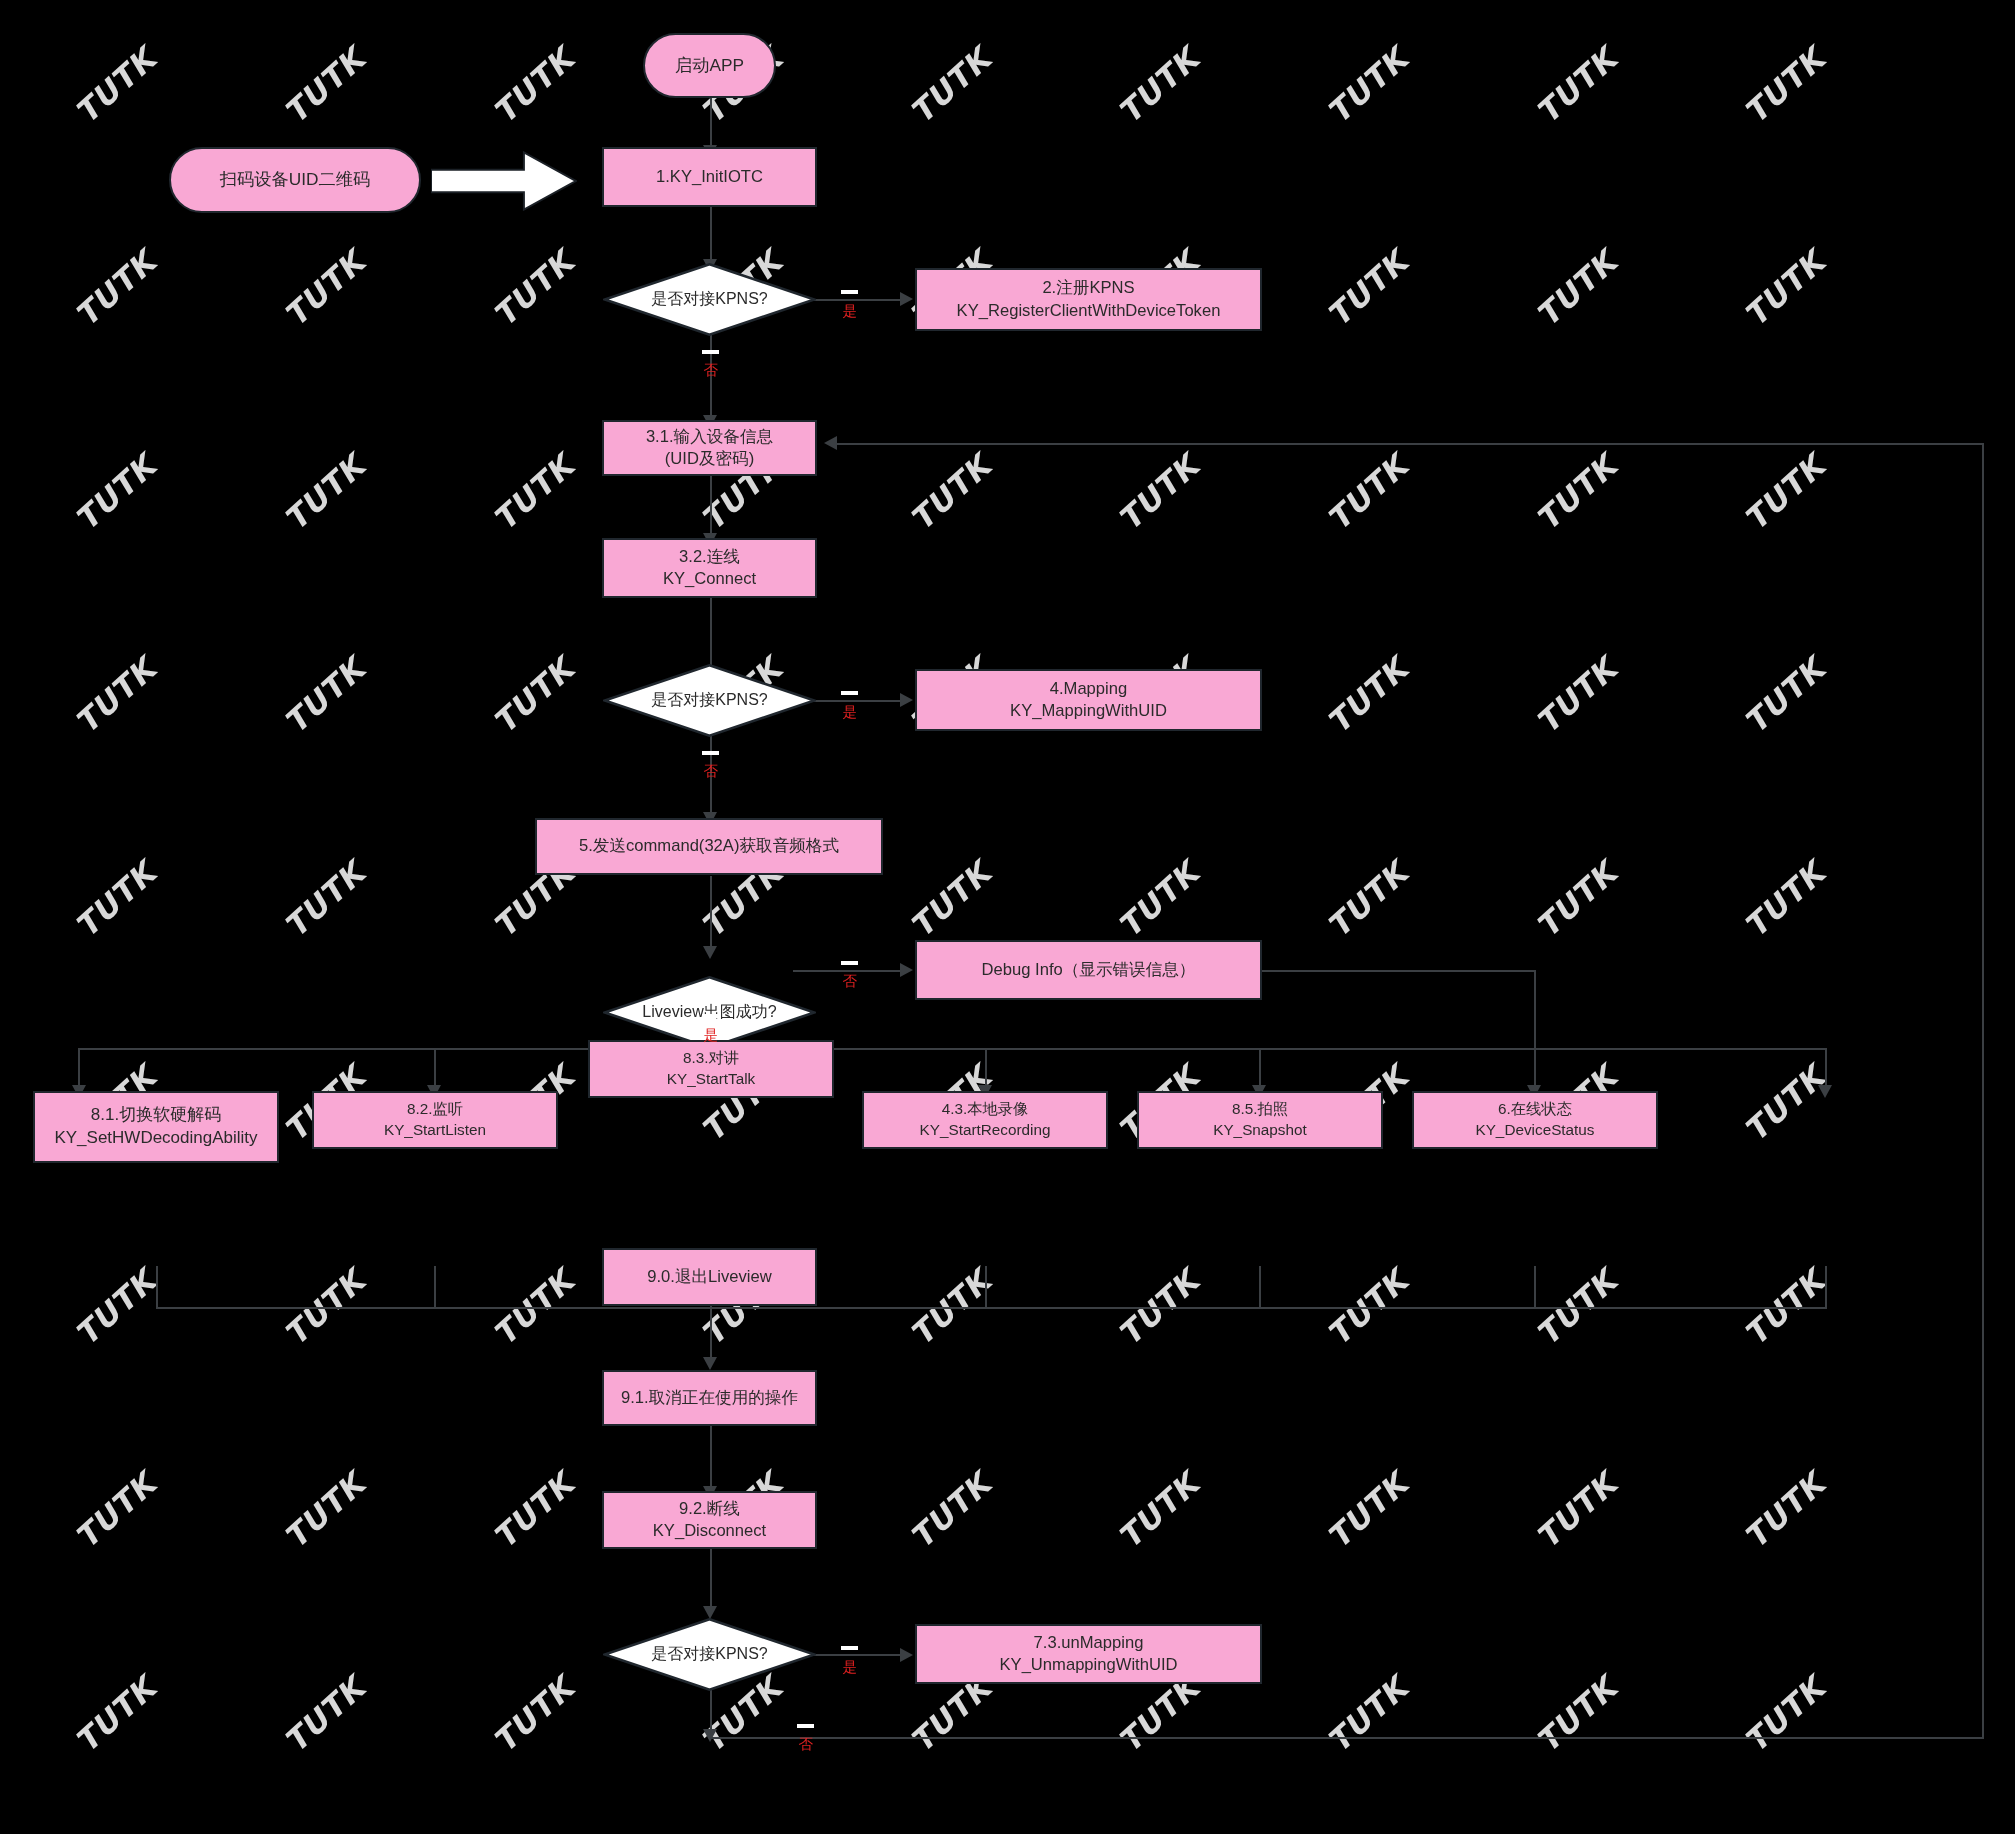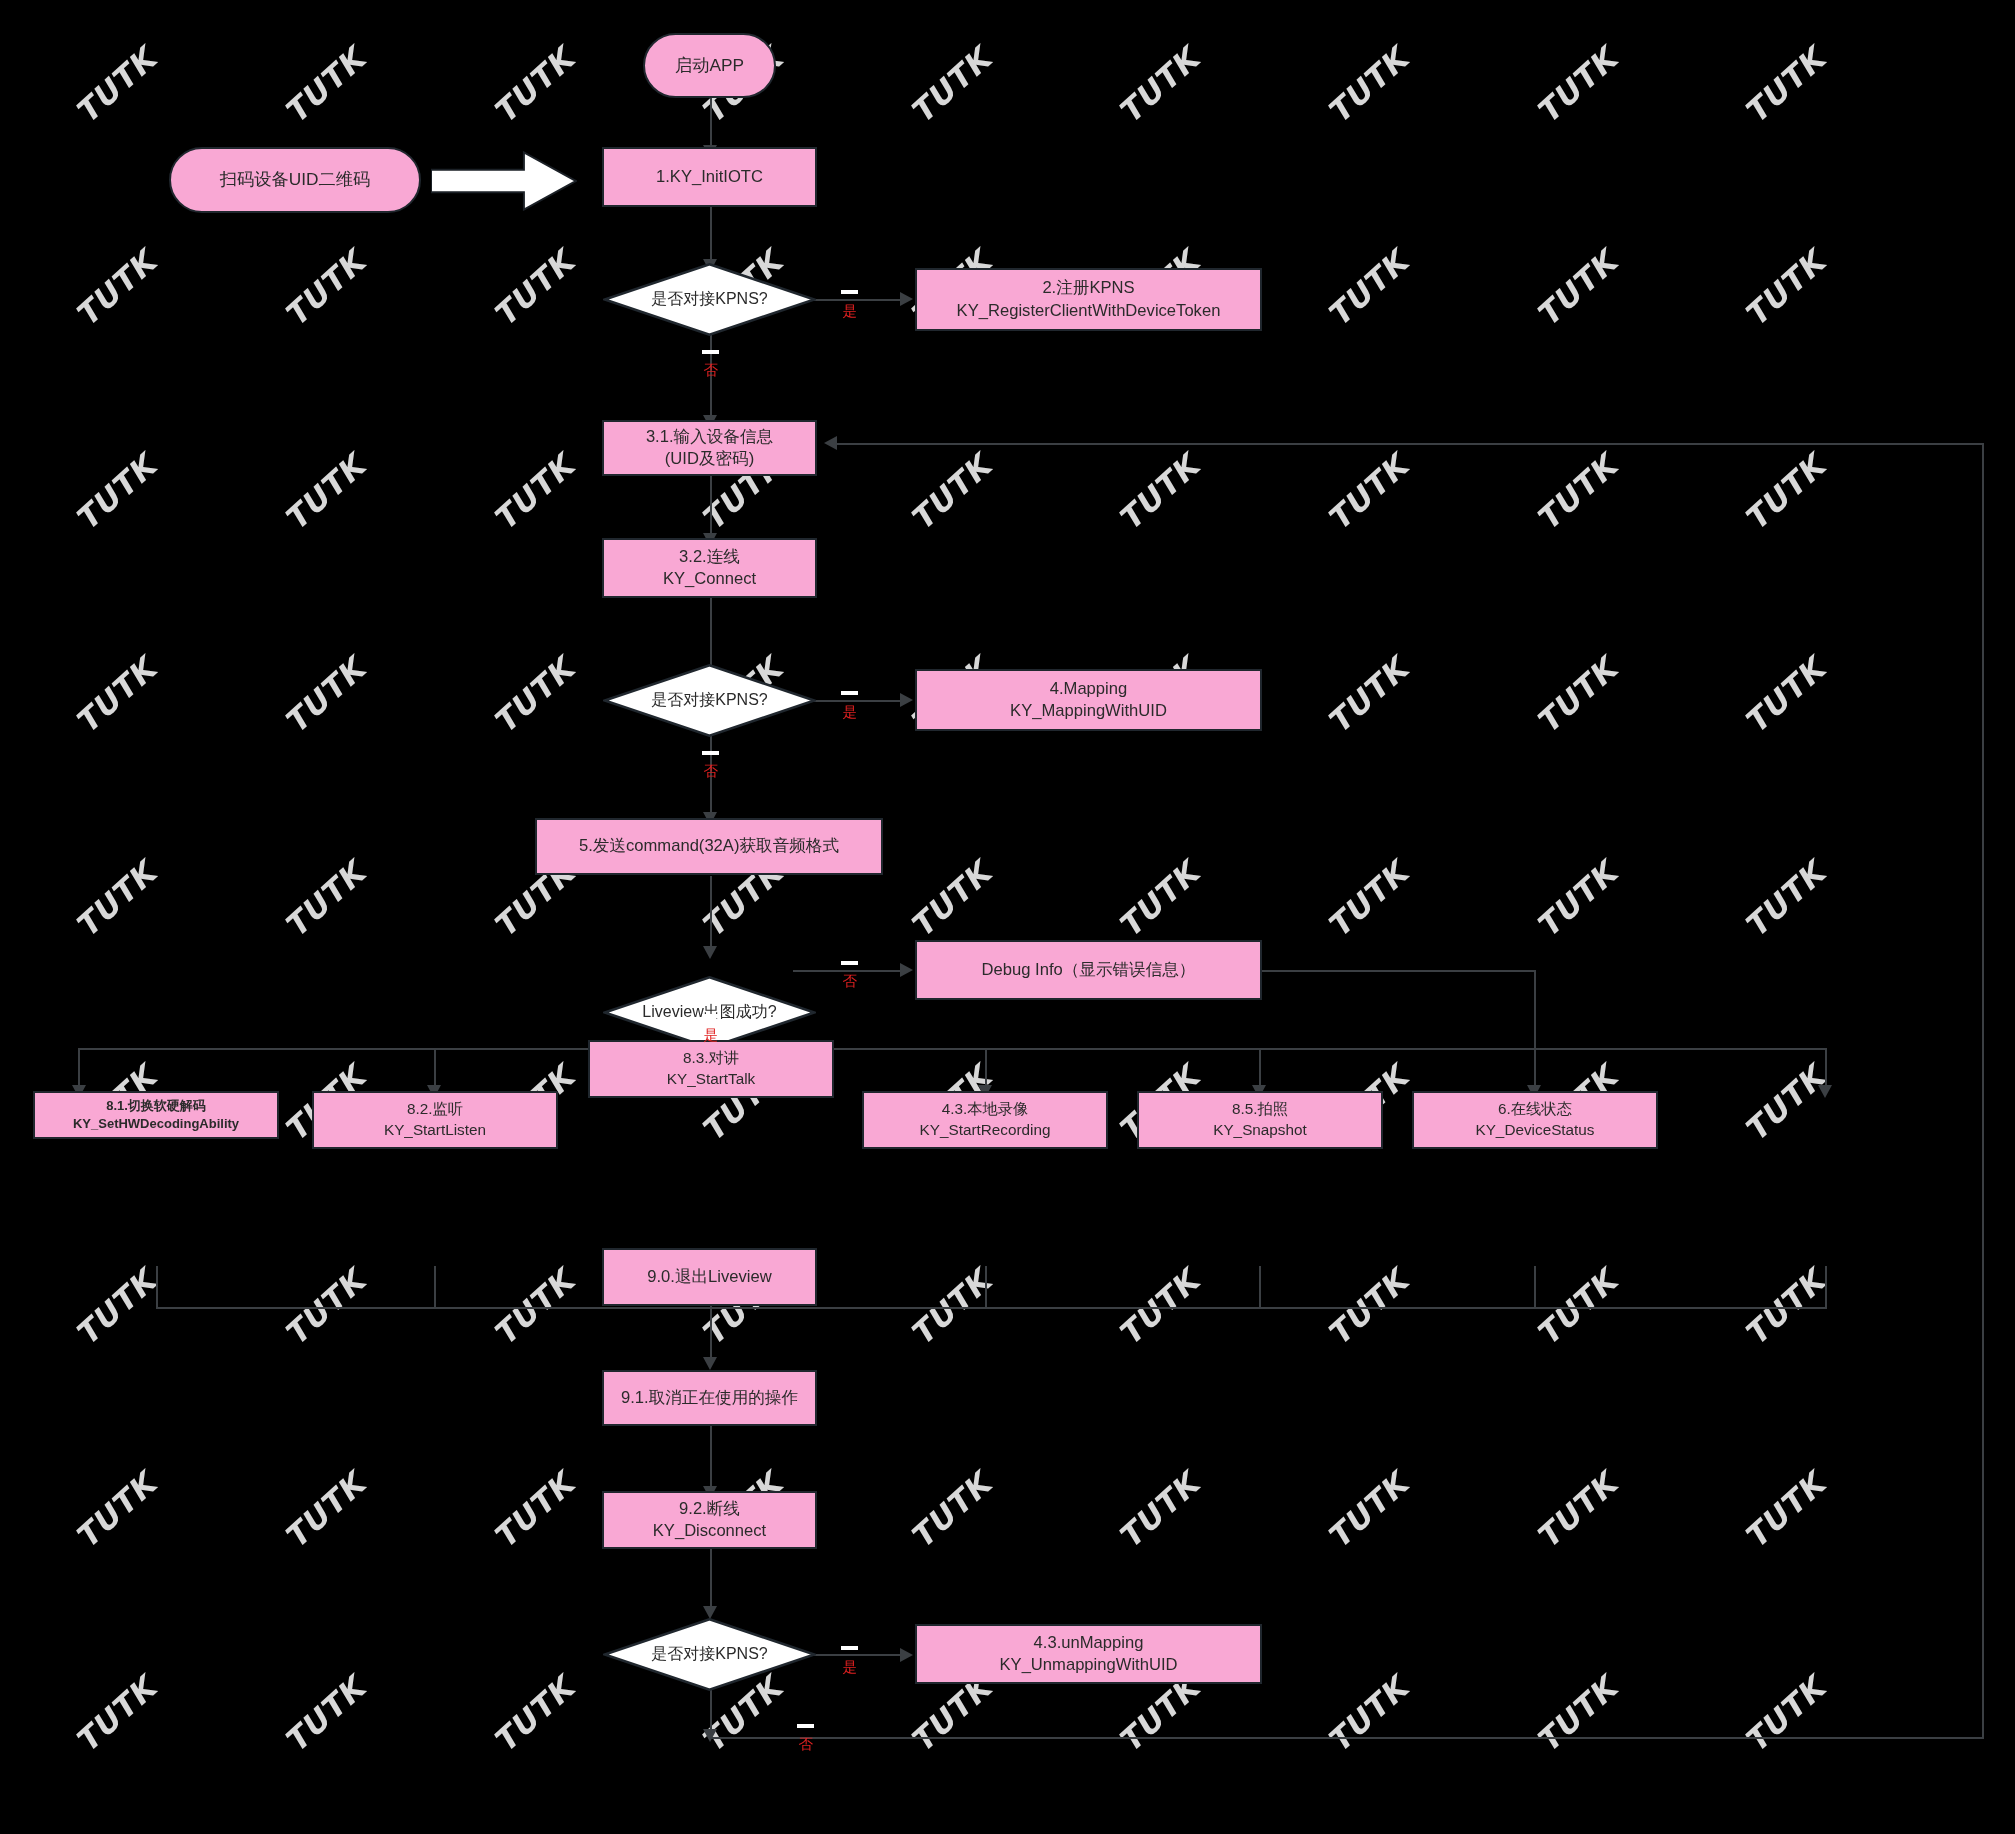--- a/index.html
+++ b/index.html
@@ -293,21 +293,21 @@
     <svg width="213" height="73" viewBox="0 0 320 110">
       <polygon points="160,2 318,55 160,108 2,55" fill="#ffffff" stroke="#20272e" stroke-width="4"></polygon>
     </svg>
     <div class="dlbl">Liveview出图成功?</div>
   </div>
 
   <div class="node rect" style="left:915px;top:940px;width:347px;height:60px;">
     <span class="lbl">Debug Info（显示错误信息）</span>
   </div>
 
-  <div class="node rect" style="left:33px;top:1091px;width:246px;height:48px;font-size:13px;font-weight:bold;">
+  <div class="node rect" style="left:33px;top:1091px;width:246px;height:72px;font-size:17px;">
     <span class="lbl">8.1.切换软硬解码
 KY_SetHWDecodingAbility</span>
   </div>
 
   <div class="node rect" style="left:312px;top:1091px;width:246px;height:58px;font-size:15.3px;">
     <span class="lbl">8.2.监听
 KY_StartListen</span>
   </div>
 
   <div class="node rect" style="left:588px;top:1040px;width:246px;height:58px;font-size:15.3px;">
@@ -345,18 +345,18 @@
   </div>
 
   <div class="diamond" style="left:603px;top:1618px;width:213px;height:73px;">
     <svg width="213" height="73" viewBox="0 0 320 110">
       <polygon points="160,2 318,55 160,108 2,55" fill="#ffffff" stroke="#20272e" stroke-width="4"></polygon>
     </svg>
     <div class="dlbl">是否对接KPNS?</div>
   </div>
 
   <div class="node rect" style="left:915px;top:1624px;width:347px;height:60px;">
-    <span class="lbl">4.3.unMapping
+    <span class="lbl">7.3.unMapping
 KY_UnmappingWithUID</span>
   </div>
 
 </div>
 
 
 </body></html>

